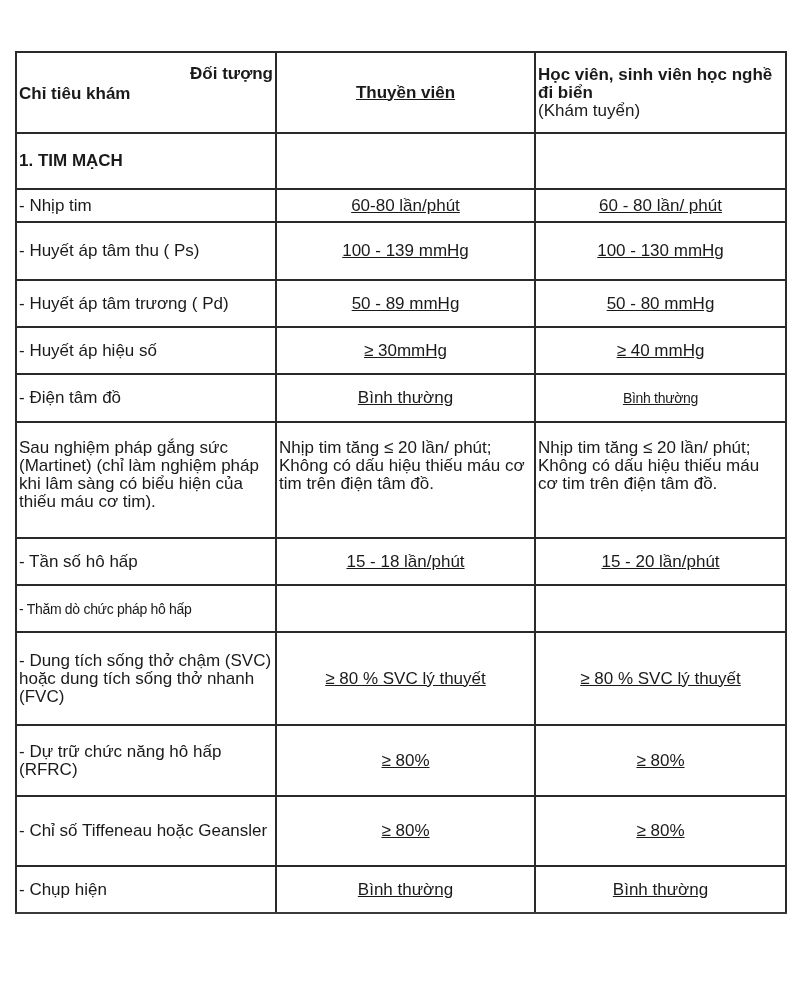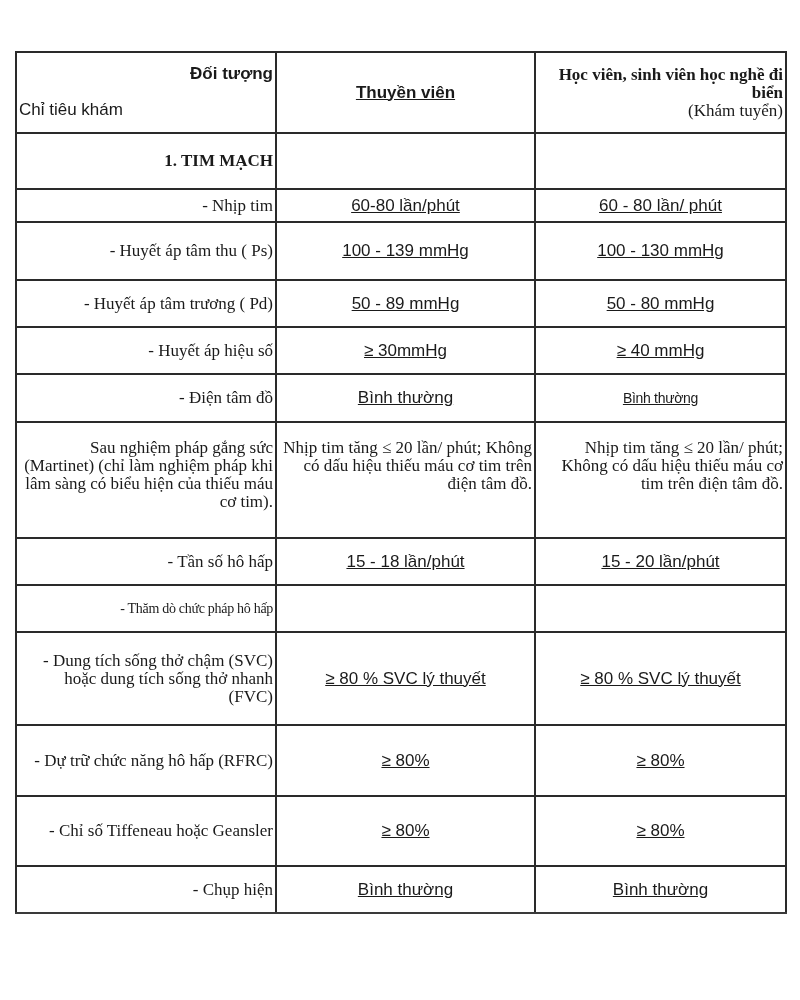--- a/index.html
+++ b/index.html
@@ -34,39 +34,39 @@
       padding: 0 2px;
       font-size: 17px;
       line-height: 18px;
       vertical-align: middle;
       overflow: hidden;
     }
     tr.cut td {
       border-bottom: 2px solid #3a3a3a;
     }
     .center { text-align: center; text-decoration: underline; }
-    .left { text-align: right; font-family: Liberation Serif, serif; }
+    .left { text-align: left; }
     .bold { font-weight: bold; }
     .small { font-size: 14px; letter-spacing: -0.3px; }
     .hdr-cell {
       position: relative;
       height: 79px;
       padding: 0;
     }
     .hdr-top {
       position: absolute;
       right: 2px;
       top: 12px;
       font-weight: bold;
     }
     .hdr-bottom {
       position: absolute;
       left: 2px;
-      top: 48px;
-      font-weight: normal;
+      top: 32px;
+      font-weight: bold;
     }
     .hdr3-line1 { font-weight: bold; display: block; }
     .hdr3-line2 { font-weight: normal; display: block; }
     .top { vertical-align: top; padding-top: 16px; }
   </style>
 </head>
 <body>
 
 <div class="sheet">
   <table>

